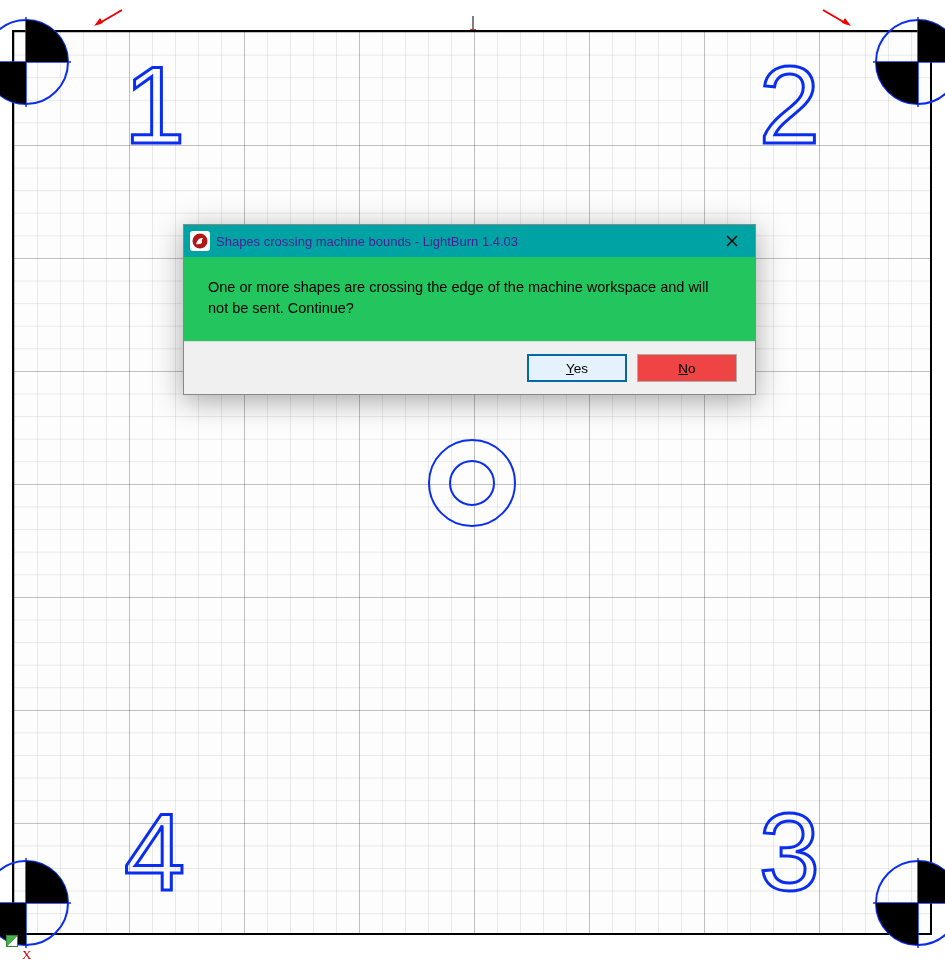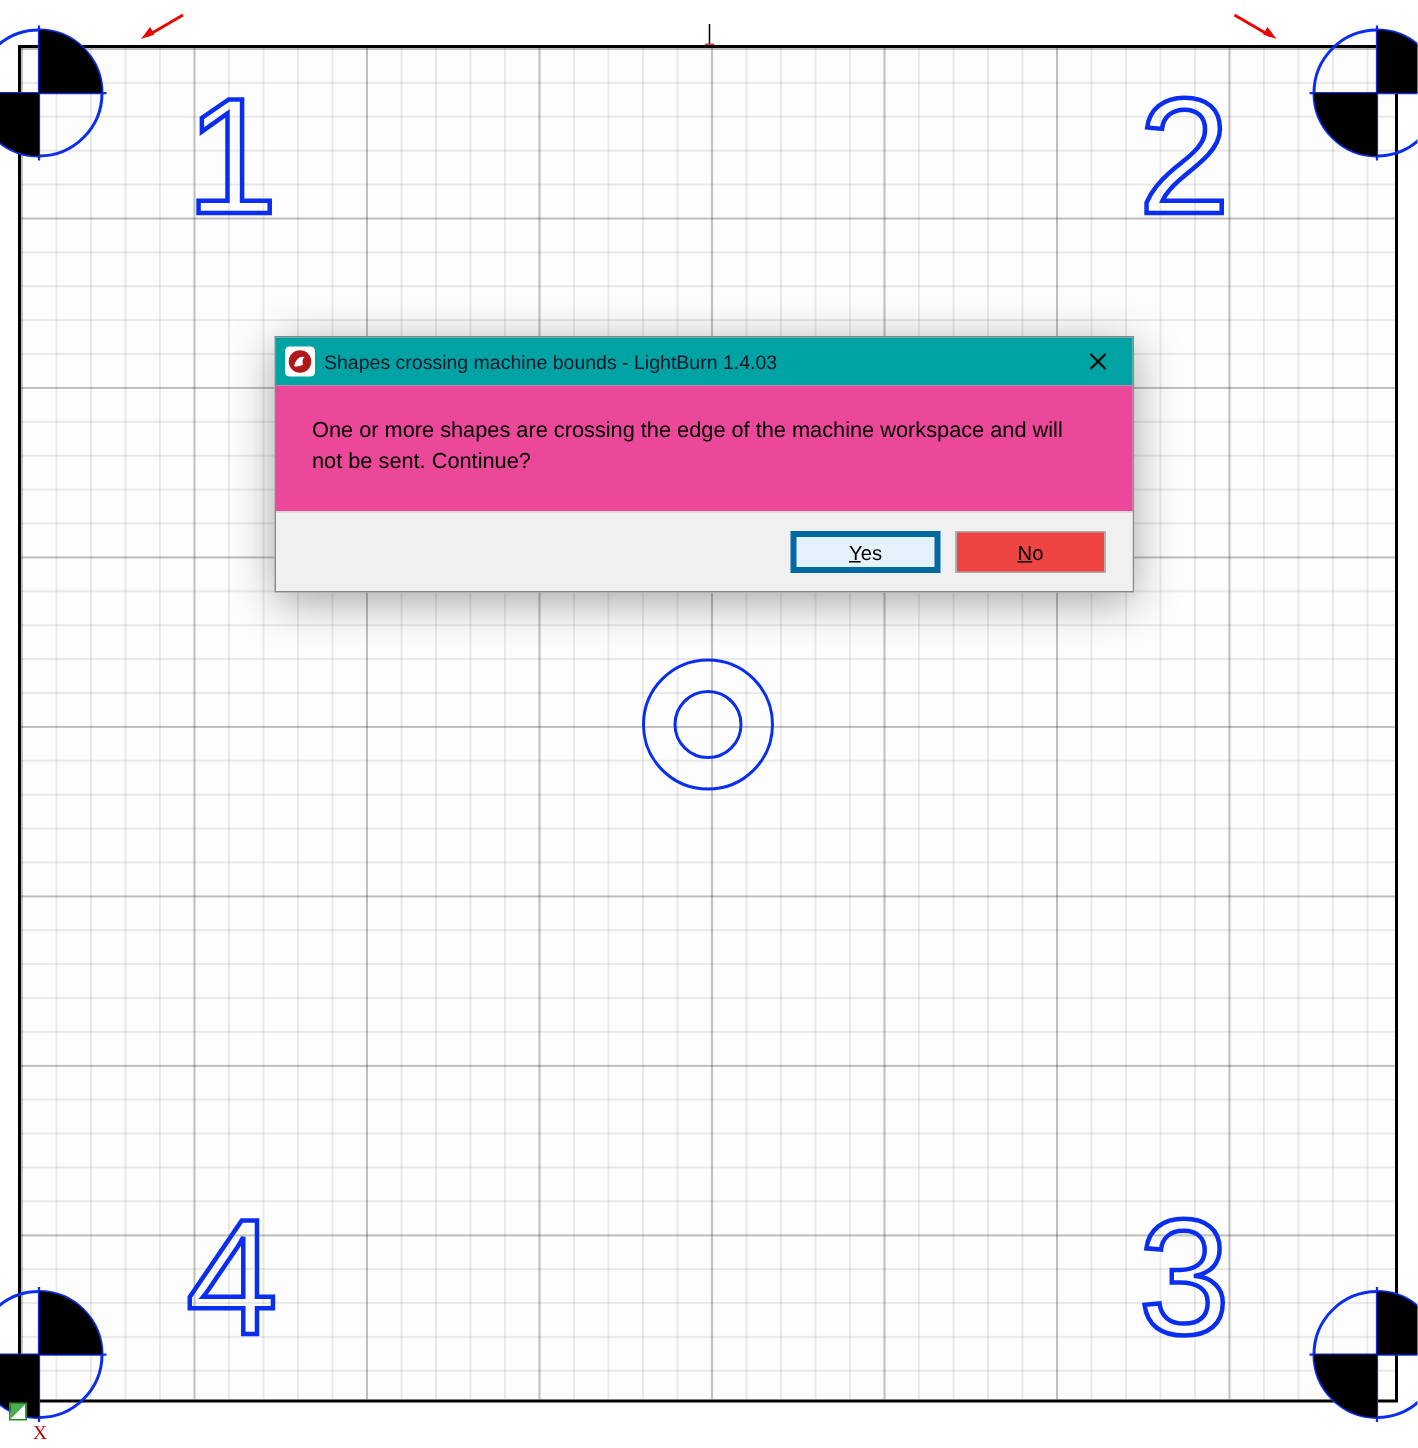--- a/index.html
+++ b/index.html
@@ -123,21 +123,21 @@
     background: #fff;
     box-shadow: 0 6px 28px rgba(0,0,0,0.35);
     border: 1px solid #888;
   }
   .titlebar {
     height: 32px;
     background: #00a3a3;
     display: flex;
     align-items: center;
     padding: 0 0 0 6px;
-    color: #0f172a;
+    color: #4c1d95;
     font-size: 13px;
   }
   .app-icon {
     width: 20px;
     height: 20px;
     margin-right: 6px;
     border-radius: 3px;
     background: #fff;
     display: flex;
     align-items: center;
@@ -152,41 +152,41 @@
     align-items: center;
     justify-content: center;
     font-size: 14px;
     cursor: pointer;
   }
   .dlg-body {
     padding: 20px 24px 22px 24px;
     font-size: 14.5px;
     color: #000;
     line-height: 1.45;
-    background: #ec4899;
+    background: #22c55e;
   }
   .dlg-buttons {
     background: #f0f0f0;
     border-top: 1px solid #ddd;
     padding: 12px 18px;
     display: flex;
     justify-content: flex-end;
     gap: 10px;
   }
   .dlg-btn {
     min-width: 100px;
     height: 28px;
     font-size: 13.5px;
     background: #ef4444;
     border: 1px solid #adadad;
     cursor: pointer;
     padding: 0 10px;
   }
   .dlg-btn.primary {
-    border: 4px solid #0369a1;
+    border: 2px solid #0369a1;
     background: #e5f1fb;
   }
   .uline { text-decoration: underline; }
 </style>
 </head>
 <body>
 
 <div class="top-tick"></div>
 <div class="head-dot"></div>
 

